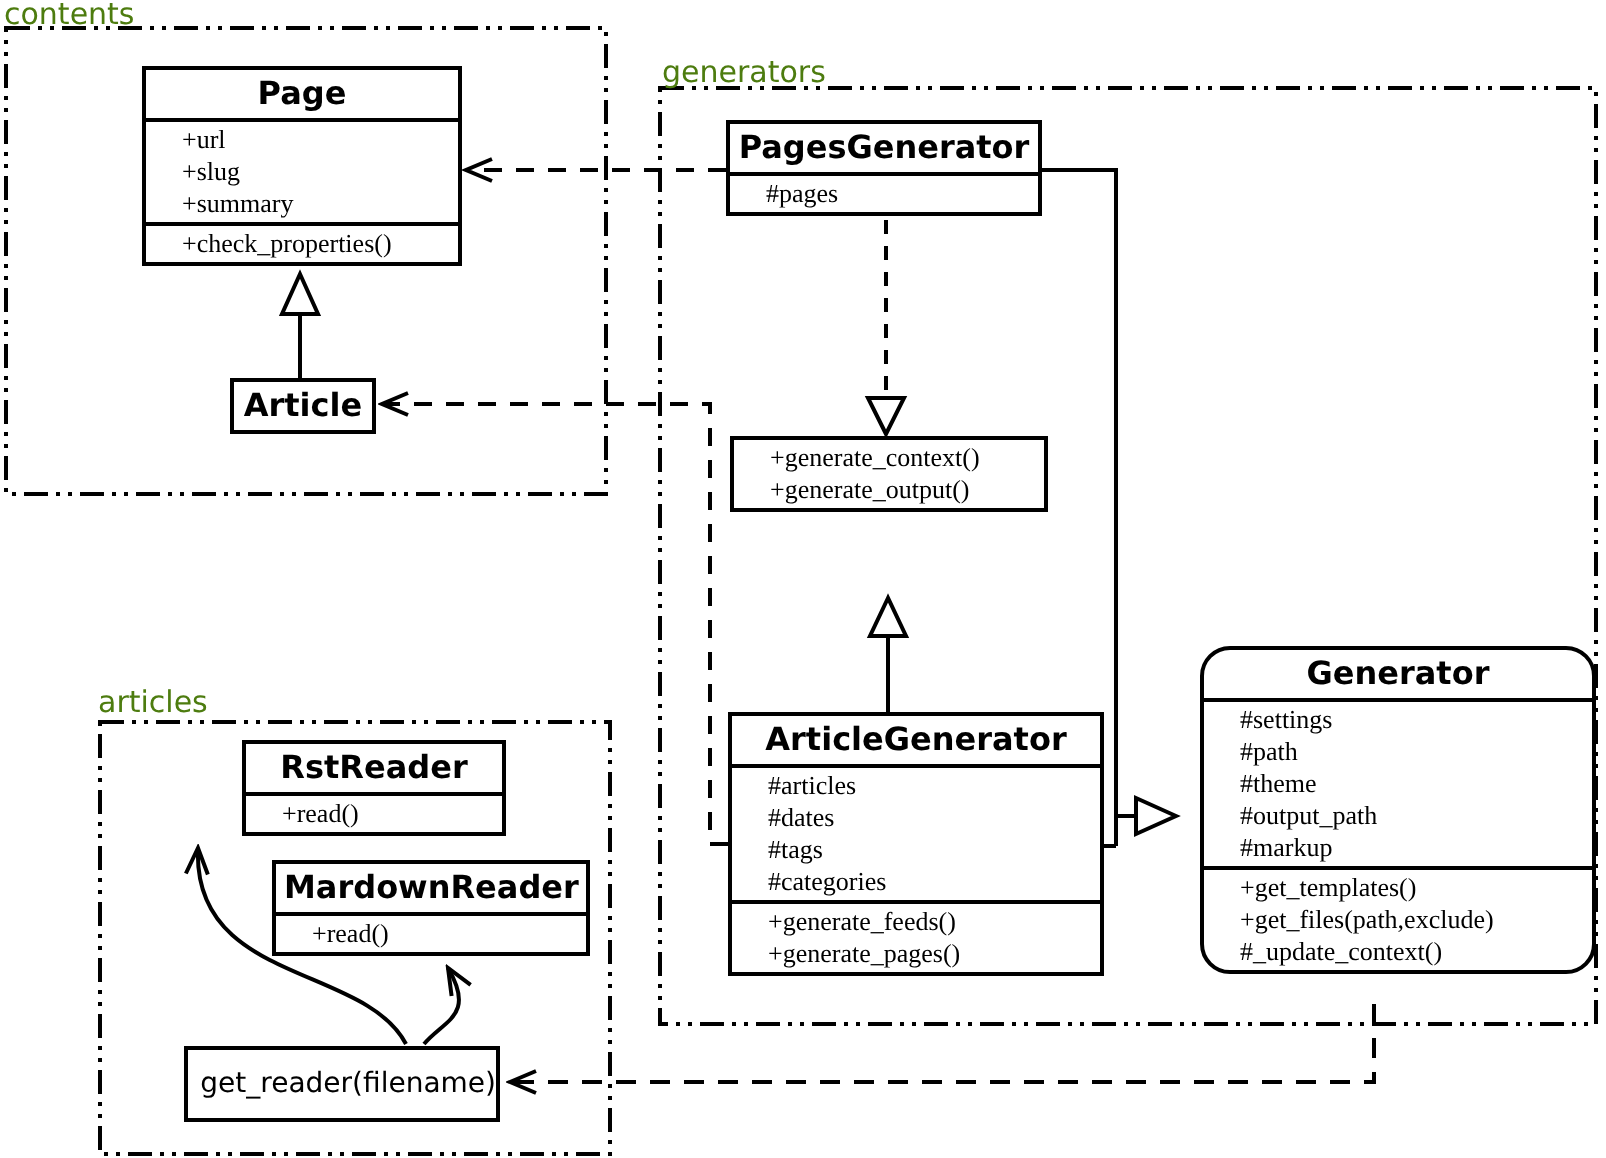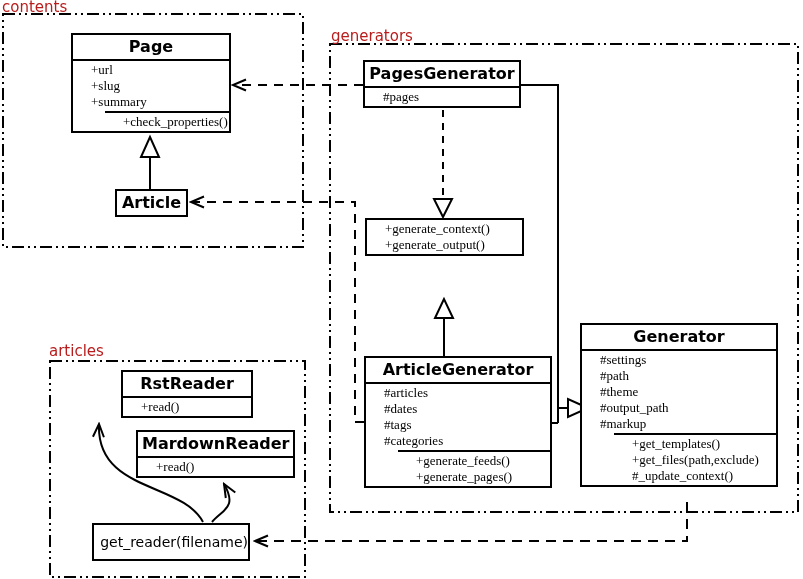--- a/index.html
+++ b/index.html
@@ -2,37 +2,37 @@
 <html><head>
 <meta charset="utf-8">
 <style>
   html,body{margin:0;padding:0;background:#fff;}
   #stage{
     position:relative;width:803px;height:579px;background:#ffffff;
     font-family:"DejaVu Sans",sans-serif;color:#000;overflow:hidden;
   }
   #wires{position:absolute;left:0;top:0;width:803px;height:579px;}
   .pkg-label{
-    position:absolute;font-size:15px;line-height:15px;color:#b91c1c;
+    position:absolute;font-size:15px;line-height:15px;color:#4d7c0f;
     background:transparent;white-space:nowrap;
   }
   .uml-box{
     position:absolute;border:2px solid #000;background:#fff;
     box-sizing:border-box;
   }
   .uml-title{
     font-weight:bold;font-size:16px;line-height:19px;text-align:center;
     padding:2px 4px 3px;white-space:nowrap;
   }
   .sectioned .uml-title{border-bottom:2px solid #000;}
   .uml-sec{
     padding:1px 18px;font-family:Liberation Serif, serif;
     font-size:13px;
   }
-  .uml-sec.sep{border-top:2px solid #000;margin-left:32px;}
+  .uml-sec.sep{border-top:2px solid #000;}
   .uml-line{line-height:16px;white-space:pre;}
   .stereotype{
     font-family:"DejaVu Sans Mono",monospace;font-weight:normal;
     font-size:13px;line-height:15px;text-align:center;
   }
   .plain-box{
     display:flex;align-items:center;justify-content:flex-end;
     font-size:14px;white-space:nowrap;
   }
 </style>
@@ -126,21 +126,21 @@
       <div class="uml-line">#dates</div>
       <div class="uml-line">#tags</div>
       <div class="uml-line">#categories</div>
     </div>
     <div class="uml-sec sep">
       <div class="uml-line">+generate_feeds()</div>
       <div class="uml-line">+generate_pages()</div>
     </div>
   </div>
 
-  <div class="uml-box sectioned" style="left:580px;top:323px;width:198px;">
+  <div class="uml-box sectioned" style="left:600px;top:323px;width:198px;border-radius:15px;">
     <div class="uml-title">Generator</div>
     <div class="uml-sec">
       <div class="uml-line">#settings</div>
       <div class="uml-line">#path</div>
       <div class="uml-line">#theme</div>
       <div class="uml-line">#output_path</div>
       <div class="uml-line">#markup</div>
     </div>
     <div class="uml-sec sep">
       <div class="uml-line">+get_templates()</div>

